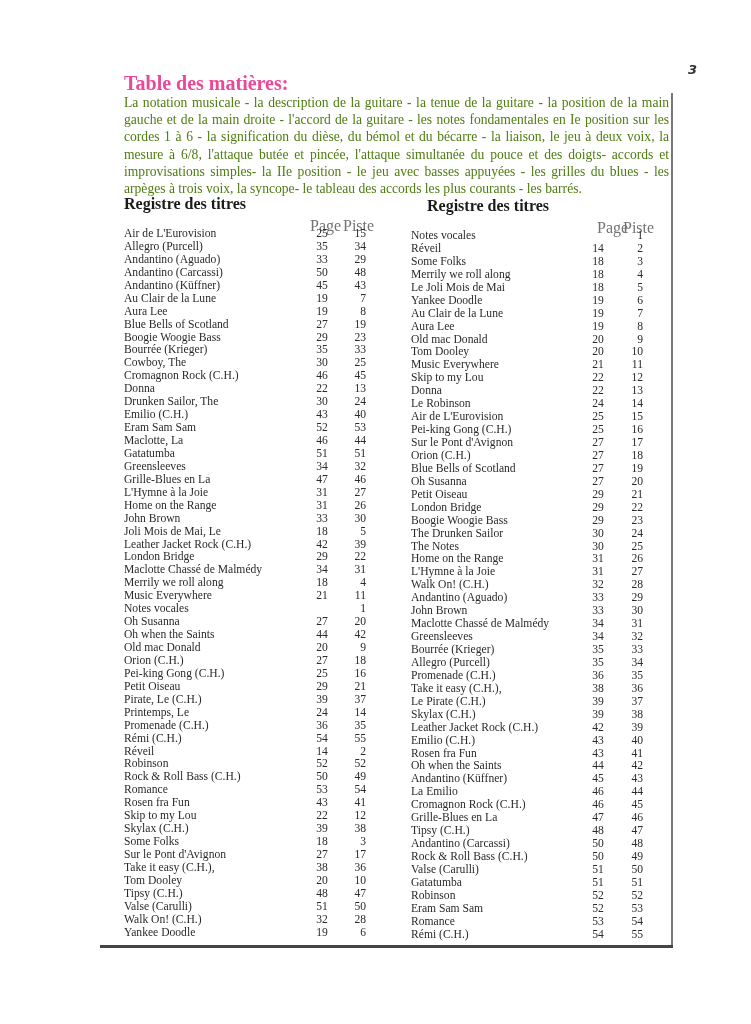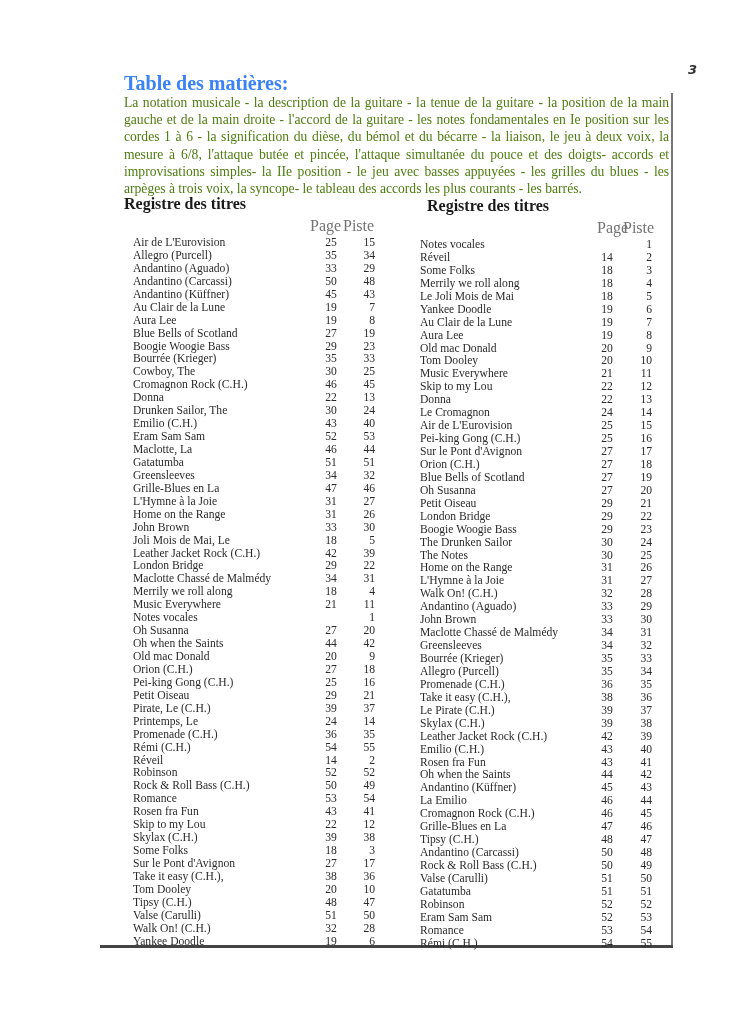--- a/index.html
+++ b/index.html
@@ -7,29 +7,29 @@
     width: 751px; height: 1024px; background: #ffffff; position: relative; overflow: hidden;
     font-family: "Liberation Serif", "DejaVu Serif", serif; color: #2a2a2a;
   }
   .page-num {
     position: absolute; left: 688px; top: 62px; font-size: 13px; font-style: italic;
     font-family: "DejaVu Sans", sans-serif; font-weight: bold; color: #333;
   }
   .frame-right { position: absolute; left: 671px; top: 93px; width: 2px; height: 855px; background: #777; }
   .frame-bottom { position: absolute; left: 100px; top: 945px; width: 573px; height: 3px; background: #444; }
   .toc-title {
-    position: absolute; left: 124px; top: 72px; font-size: 20px; font-weight: bold; color: #3b82f6; margin: 0;
+    position: absolute; left: 124px; top: 72px; font-size: 20px; font-weight: bold; color: #ec4899; margin: 0;
   }
   .toc-text {
     position: absolute; left: 124px; top: 94px; width: 545px; font-size: 13.6px; line-height: 17.2px;
     text-align: justify; color: #4d7c0f; margin: 0;
   }
   .reg-heading { position: absolute; font-size: 16px; font-weight: bold; color: #1a1a1a; margin: 0; }
   .col-head { position: absolute; font-size: 16px; color: #737373; }
-  .list { position: absolute; margin: 9px; padding: 0; list-style: none; }
+  .list { position: absolute; margin: 0; padding: 0; list-style: none; }
   .row { position: relative; height: 12.95px; font-size: 11.6px; line-height: 12.95px; white-space: nowrap; }
   .row .t { position: absolute; left: 0; }
   .row .p { position: absolute; width: 22px; text-align: center; }
   .row .s { position: absolute; width: 22px; text-align: right; }
   #left-list { left: 124px; top: 228px; width: 250px; }
   #left-list .p { left: 187px; }
   #left-list .s { left: 220px; }
   #right-list { left: 411px; top: 230px; width: 250px; }
   #right-list .p { left: 176px; }
   #right-list .s { left: 210px; }
@@ -388,21 +388,21 @@
       <span class="t">Skip to my Lou</span>
       <span class="p">22</span>
       <span class="s">12</span>
     </li>
     <li class="row">
       <span class="t">Donna</span>
       <span class="p">22</span>
       <span class="s">13</span>
     </li>
     <li class="row">
-      <span class="t">Le Cromagnon</span>
+      <span class="t">Le Robinson</span>
       <span class="p">24</span>
       <span class="s">14</span>
     </li>
     <li class="row">
       <span class="t">Air de L'Eurovision</span>
       <span class="p">25</span>
       <span class="s">15</span>
     </li>
     <li class="row">
       <span class="t">Pei-king Gong (C.H.)</span>

